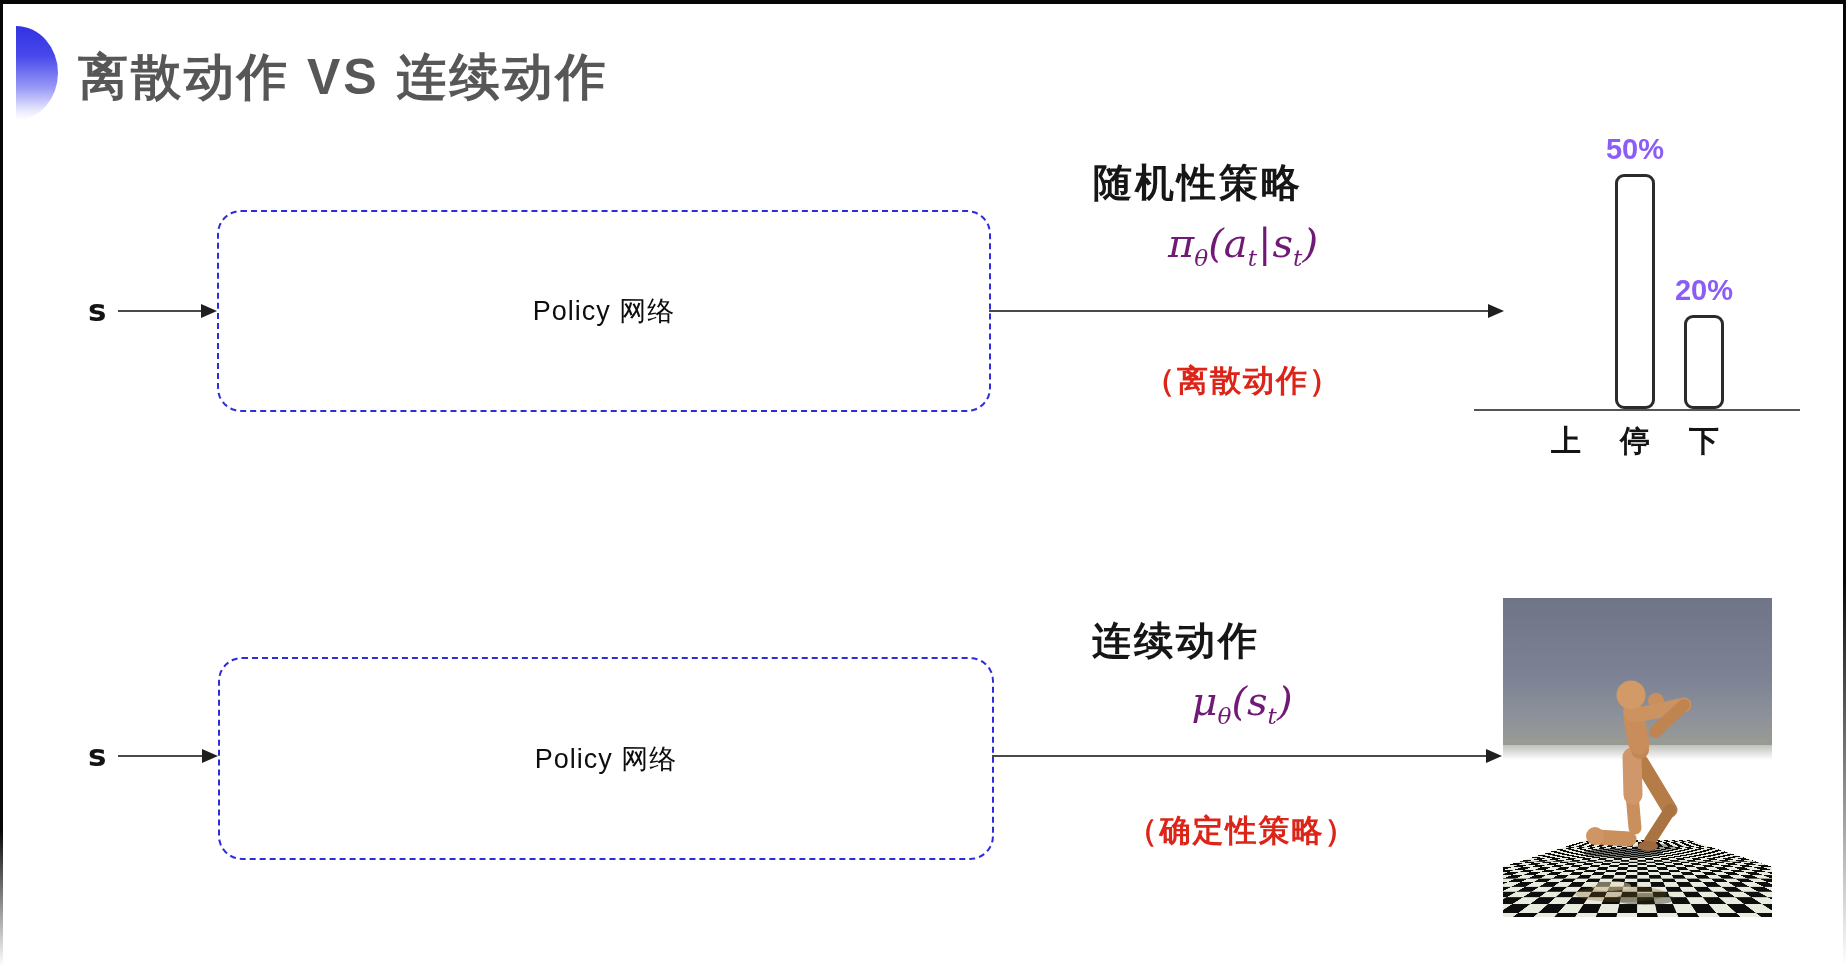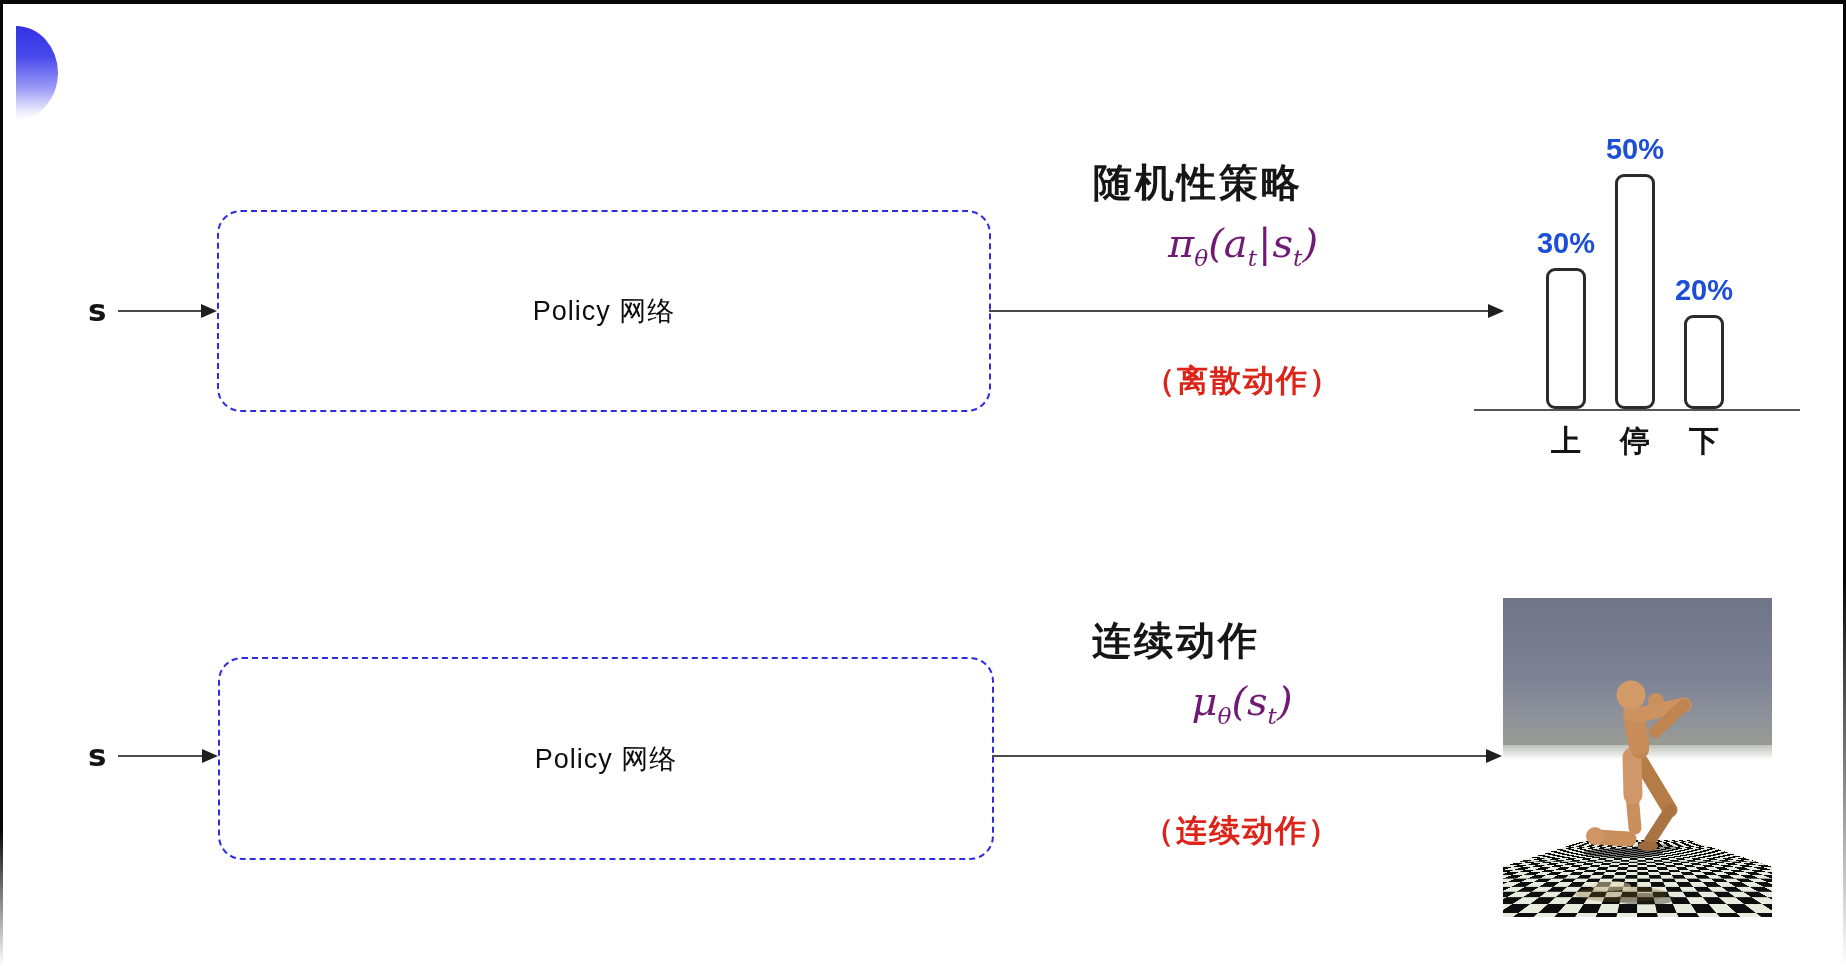--- a/index.html
+++ b/index.html
@@ -42,21 +42,21 @@
   .formula sub{font-size:0.58em;}
   .formula .bar-glyph{font-style:normal;padding:0 1px;}
   .action-note{position:absolute;width:300px;text-align:center;font-size:31px;font-weight:700;
     color:#dd2418;letter-spacing:2px;white-space:nowrap;}
   
   .chart{position:absolute;left:1466px;top:95px;width:350px;height:365px;}
   .chart-baseline{position:absolute;left:8px;top:314px;width:326px;height:2px;background:#555;}
   .bar-col{position:absolute;bottom:51px;width:90px;display:flex;flex-direction:column;
     align-items:center;gap:8px;}
   .bar-col.c0{left:55px;} .bar-col.c1{left:124px;} .bar-col.c2{left:193px;}
-  .pct-label{font-size:29px;font-weight:600;color:#1d4ed8;text-align:center;}
+  .pct-label{font-size:29px;font-weight:600;color:#8b5cf6;text-align:center;}
   .bar{width:40px;background:#ffffff;border:3px solid #2b2b2b;border-radius:9px;box-sizing:border-box;}
   .cat-label{position:absolute;top:326px;width:90px;text-align:center;font-size:30px;
     font-weight:700;color:#141414;}
   .cat-label.c0{left:55px;} .cat-label.c1{left:124px;} .cat-label.c2{left:193px;}
   
   .mujoco{position:absolute;left:1503px;top:598px;width:269px;height:319px;overflow:hidden;}
   .sky{position:absolute;top:0;left:0;right:0;height:147px;
     background:linear-gradient(180deg,#6f7487 0%,#7d8394 55%,#8e929a 82%,#989b92 100%);}
   .floor-wrap{position:absolute;top:145px;left:0;right:0;bottom:0;overflow:hidden;}
   .floor{position:absolute;bottom:-10px;left:-70%;width:240%;height:560%;
@@ -69,43 +69,40 @@
 </head>
 <body>
 
 <div class="slide">
 
   <div class="edge-top"></div>
   <div class="edge-left"></div>
   <div class="edge-right"></div>
 
   <div class="title-orb"></div>
+  <div class="page-title">离散动作 VS 连续动作</div>
 
   <div class="s-label" style="left:88px;top:292px;">s</div>
   <div class="arrow" style="left:118px;top:310px;width:97px;"></div>
 
   <div class="policy-box" style="left:217px;top:210px;width:770px;height:198px;">
     <span class="box-text">Policy 网络</span>
   </div>
 
   <div class="arrow" style="left:989px;top:310px;width:513px;"></div>
 
   <div class="policy-type" style="left:1093px;top:156px;">随机性策略</div>
 
   <div class="formula" style="left:1093px;top:220px;">
     <span>π</span><sub>θ</sub><span>(</span><span>a</span><sub>t</sub><span class="bar-glyph">|</span><span>s</span><sub>t</sub><span>)</span>
   </div>
 
   <div class="action-note" style="left:1093px;top:360px;">（离散动作）</div>
 
   <div class="chart">
-    <div class="bar-col c0">
-      <div class="pct-label">30%</div>
-      <div class="bar" style="height: 141px;"></div>
-    </div>
     <div class="bar-col c1">
       <div class="pct-label">50%</div>
       <div class="bar" style="height: 235px;"></div>
     </div>
     <div class="bar-col c2">
       <div class="pct-label">20%</div>
       <div class="bar" style="height: 94px;"></div>
     </div>
     <div class="chart-baseline"></div>
     <div class="cat-label c0">上</div>
@@ -121,21 +118,21 @@
   </div>
 
   <div class="arrow" style="left:992px;top:755px;width:508px;"></div>
 
   <div class="policy-type" style="left:1092px;top:614px;">连续动作</div>
 
   <div class="formula" style="left:1092px;top:678px;">
     <span>μ</span><sub>θ</sub><span>(</span><span>s</span><sub>t</sub><span>)</span>
   </div>
 
-  <div class="action-note" style="left:1092px;top:810px;">（连续动作）</div>
+  <div class="action-note" style="left:1092px;top:810px;">（确定性策略）</div>
 
   <div class="mujoco">
     <div class="sky"></div>
     <div class="floor-wrap">
       <div class="floor"></div>
     </div>
     <div class="horizon-haze"></div>
     <svg class="robot-svg" viewBox="0 0 269 319">
 
       <ellipse cx="120" cy="255" rx="40" ry="5" fill="#101010" opacity="0.55"></ellipse>

